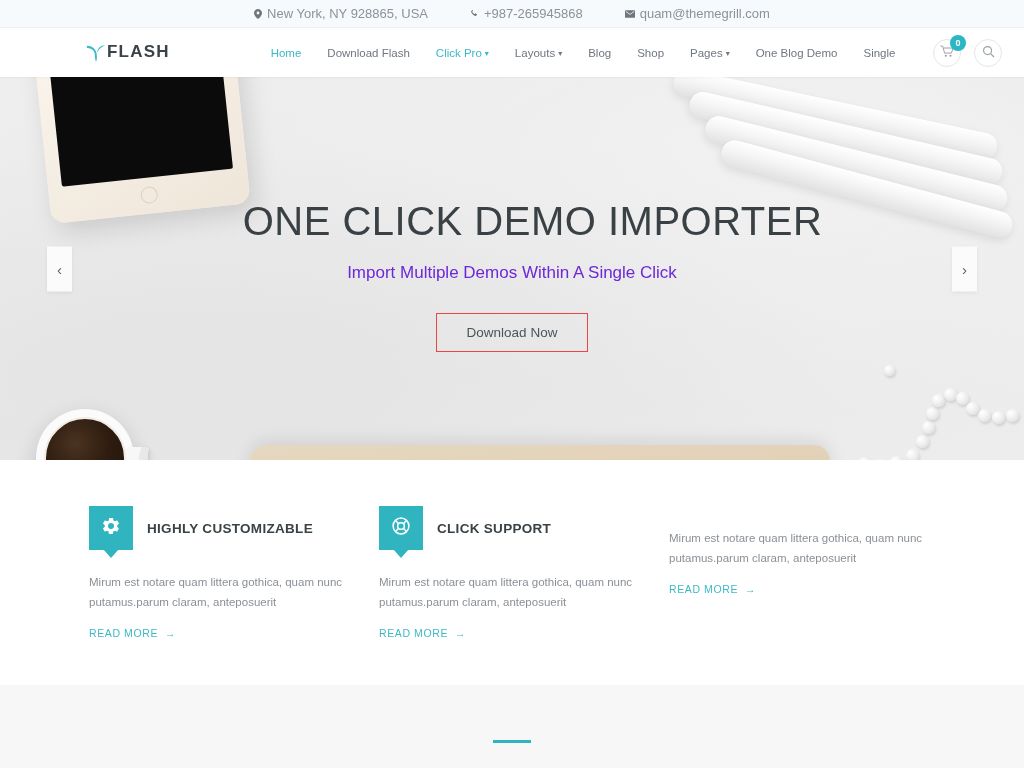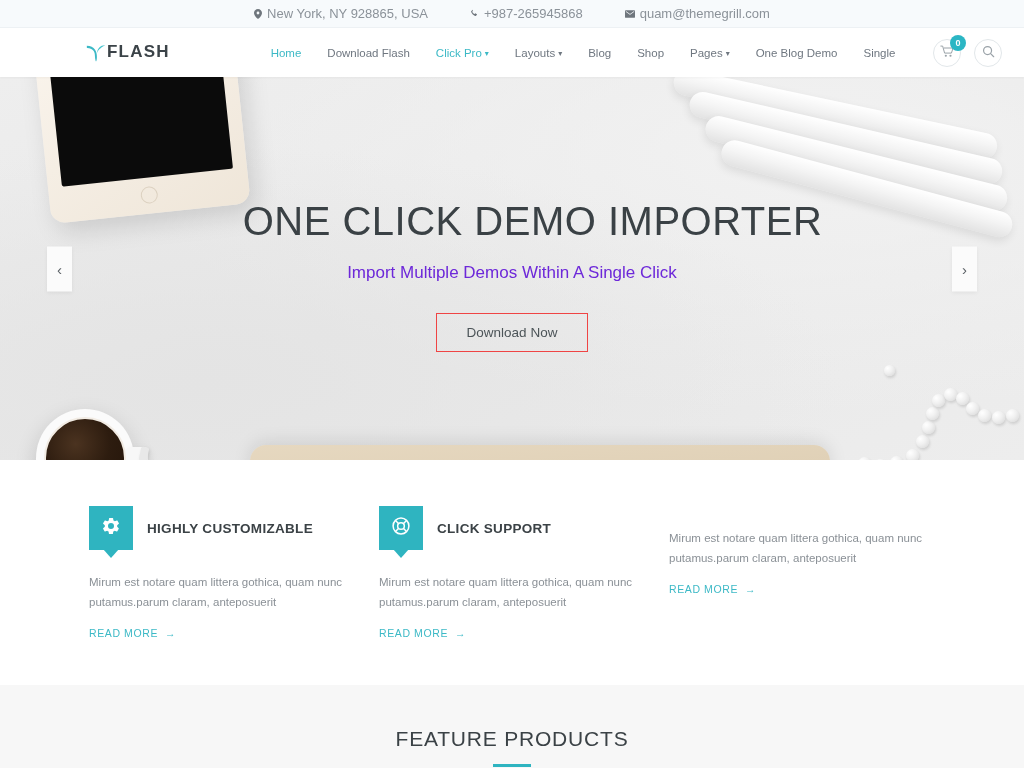--- a/index.html
+++ b/index.html
@@ -411,16 +411,15 @@
     <p class="feature-desc">Mirum est notare quam littera gothica, quam nunc putamus.parum claram, anteposuerit</p>
     <div class="feature-link">
       <span>READ MORE</span>
       <span>→</span>
     </div>
   </div>
 
 </div>
 
 <div class="products">
-  <h2 class="products-title">FEATURE PRODUCTS</h2>
   <div class="products-divider"></div>
 
 </div>
 
 </body></html>

